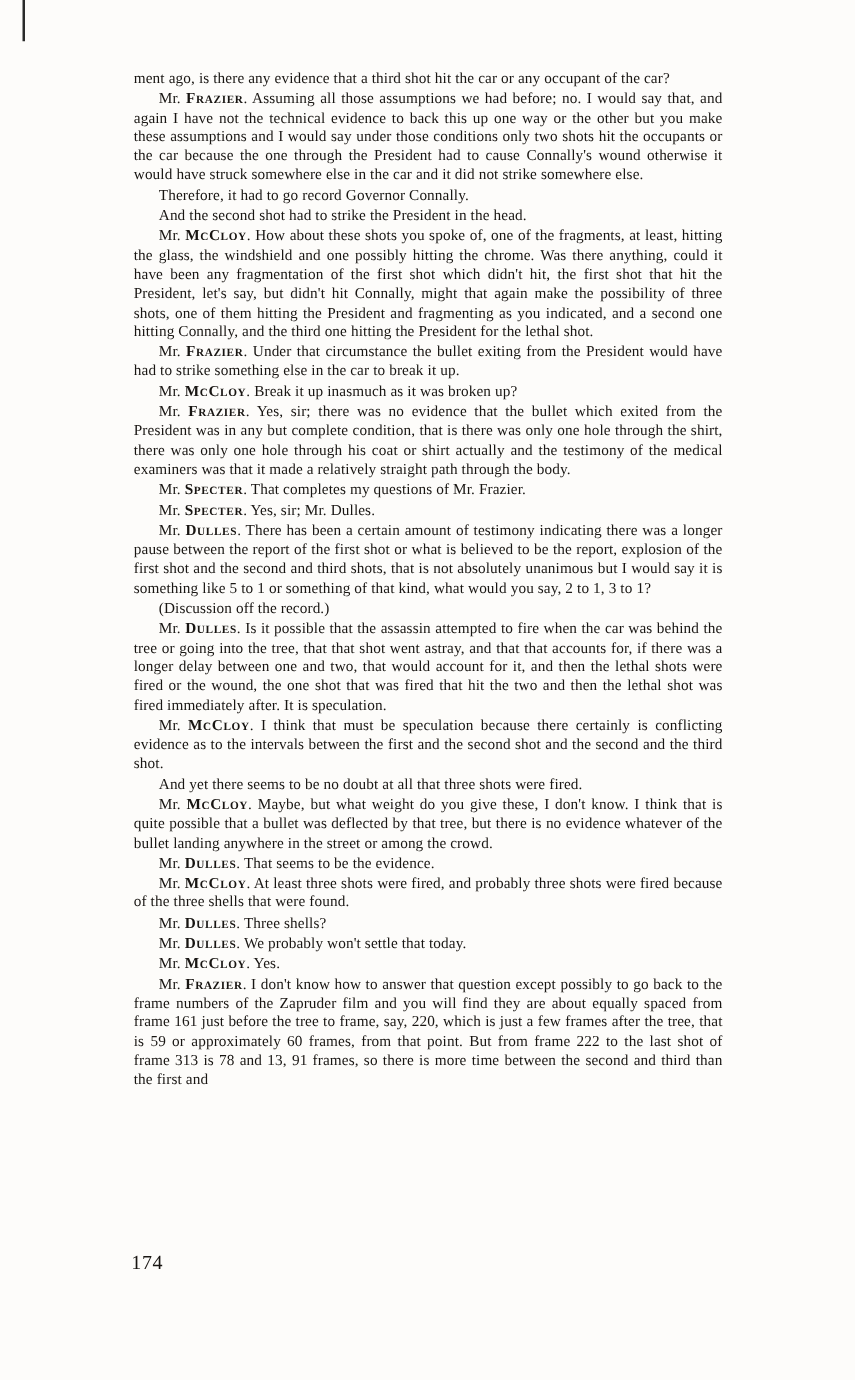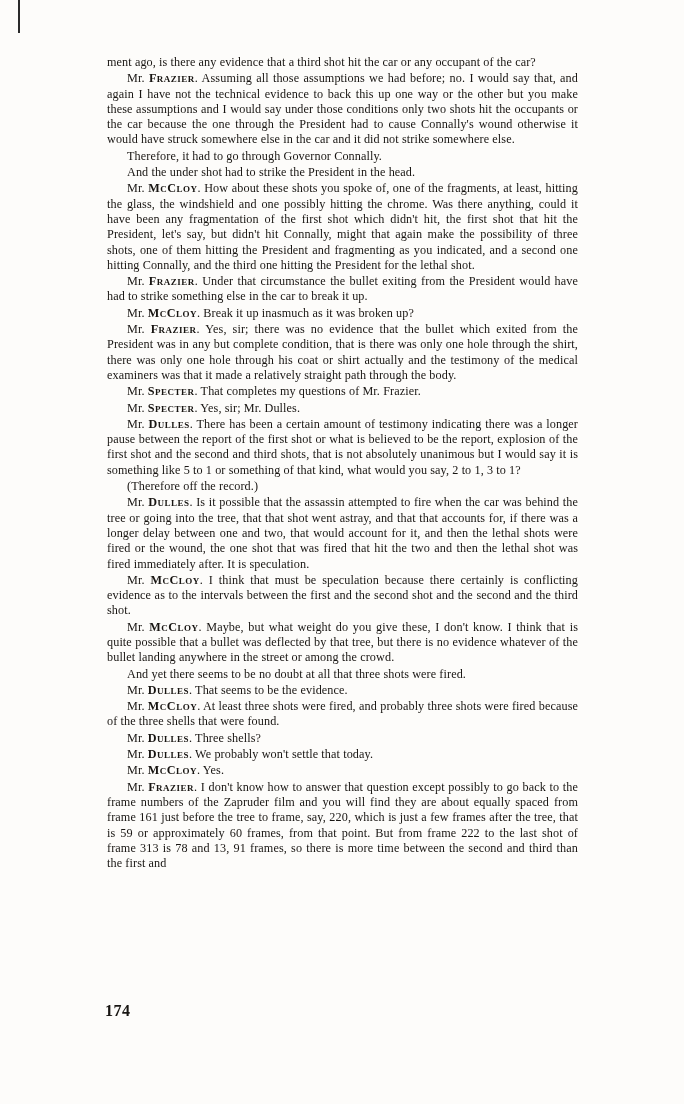--- a/index.html
+++ b/index.html
@@ -47,48 +47,48 @@
   .sc {
     font-variant: small-caps;
     letter-spacing: 0.5px;
     font-weight: bold;
   }
   .page-number {
     position: absolute;
     left: 105px;
     top: 1002px;
     font-size: 16px;
-    font-weight: 700;
+    font-weight: 400;
     letter-spacing: 0.5px;
     color: #181512;
     text-align: right;
   }
 </style>
 </head>
 <body>
 
 <div class="page">
   <div class="scan-artifact-line"></div>
   <div class="text-block">
       <p>ment ago, is there any evidence that a third shot hit the car or any occupant of the car?</p>
       <p class="indent"><span>Mr. </span><span class="sc">Frazier</span>. Assuming all those assumptions we had before; no.  I would say that, and again I have not the technical evidence to back this up one way or the other but you make these assumptions and I would say under those conditions only two shots hit the occupants or the car because the one through the President had to cause Connally's wound otherwise it would have struck somewhere else in the car and it did not strike somewhere else.</p>
-      <p class="indent">Therefore, it had to go through Governor Connally.</p>
-      <p class="indent">And the under shot had to strike the President in the head.</p>
+      <p class="indent">Therefore, it had to go record Governor Connally.</p>
+      <p class="indent">And the second shot had to strike the President in the head.</p>
       <p class="indent"><span>Mr. </span><span class="sc">McCloy</span>. How about these shots you spoke of, one of the fragments, at least, hitting the glass, the windshield and one possibly hitting the chrome. Was there anything, could it have been any fragmentation of the first shot which didn't hit, the first shot that hit the President, let's say, but didn't hit Connally, might that again make the possibility of three shots, one of them hitting the President and fragmenting as you indicated, and a second one hitting Connally, and the third one hitting the President for the lethal shot.</p>
       <p class="indent"><span>Mr. </span><span class="sc">Frazier</span>. Under that circumstance the bullet exiting from the President would have had to strike something else in the car to break it up.</p>
       <p class="indent"><span>Mr. </span><span class="sc">McCloy</span>. Break it up inasmuch as it was broken up?</p>
       <p class="indent"><span>Mr. </span><span class="sc">Frazier</span>. Yes, sir; there was no evidence that the bullet which exited from the President was in any but complete condition, that is there was only one hole through the shirt, there was only one hole through his coat or shirt actually and the testimony of the medical examiners was that it made a relatively straight path through the body.</p>
       <p class="indent"><span>Mr. </span><span class="sc">Specter</span>. That completes my questions of Mr. Frazier.</p>
       <p class="indent"><span>Mr. </span><span class="sc">Specter</span>. Yes, sir; Mr. Dulles.</p>
       <p class="indent"><span>Mr. </span><span class="sc">Dulles</span>. There has been a certain amount of testimony indicating there was a longer pause between the report of the first shot or what is believed to be the report, explosion of the first shot and the second and third shots, that is not absolutely unanimous but I would say it is something like 5 to 1 or something of that kind, what would you say, 2 to 1, 3 to 1?</p>
-      <p class="indent">(Therefore off the record.)</p>
+      <p class="indent">(Discussion off the record.)</p>
       <p class="indent"><span>Mr. </span><span class="sc">Dulles</span>. Is it possible that the assassin attempted to fire when the car was behind the tree or going into the tree, that that shot went astray, and that that accounts for, if there was a longer delay between one and two, that would account for it, and then the lethal shots were fired or the wound, the one shot that was fired that hit the two and then the lethal shot was fired immediately after.  It is speculation.</p>
       <p class="indent"><span>Mr. </span><span class="sc">McCloy</span>. I think that must be speculation because there certainly is conflicting evidence as to the intervals between the first and the second shot and the second and the third shot.</p>
+      <p class="indent">And yet there seems to be no doubt at all that three shots were fired.</p>
       <p class="indent"><span>Mr. </span><span class="sc">McCloy</span>. Maybe, but what weight do you give these, I don't know.  I think that is quite possible that a bullet was deflected by that tree, but there is no evidence whatever of the bullet landing anywhere in the street or among the crowd.</p>
-      <p class="indent">And yet there seems to be no doubt at all that three shots were fired.</p>
       <p class="indent"><span>Mr. </span><span class="sc">Dulles</span>. That seems to be the evidence.</p>
       <p class="indent"><span>Mr. </span><span class="sc">McCloy</span>. At least three shots were fired, and probably three shots were fired because of the three shells that were found.</p>
       <p class="indent"><span>Mr. </span><span class="sc">Dulles</span>. Three shells?</p>
       <p class="indent"><span>Mr. </span><span class="sc">Dulles</span>. We probably won't settle that today.</p>
       <p class="indent"><span>Mr. </span><span class="sc">McCloy</span>. Yes.</p>
       <p class="indent"><span>Mr. </span><span class="sc">Frazier</span>. I don't know how to answer that question except possibly to go back to the frame numbers of the Zapruder film and you will find they are about equally spaced from frame 161 just before the tree to frame, say, 220, which is just a few frames after the tree, that is 59 or approximately 60 frames, from that point.  But from frame 222 to the last shot of frame 313 is 78 and 13, 91 frames, so there is more time between the second and third than the first and</p>
     </div>
   <div class="page-number">174</div>
 </div>
 

